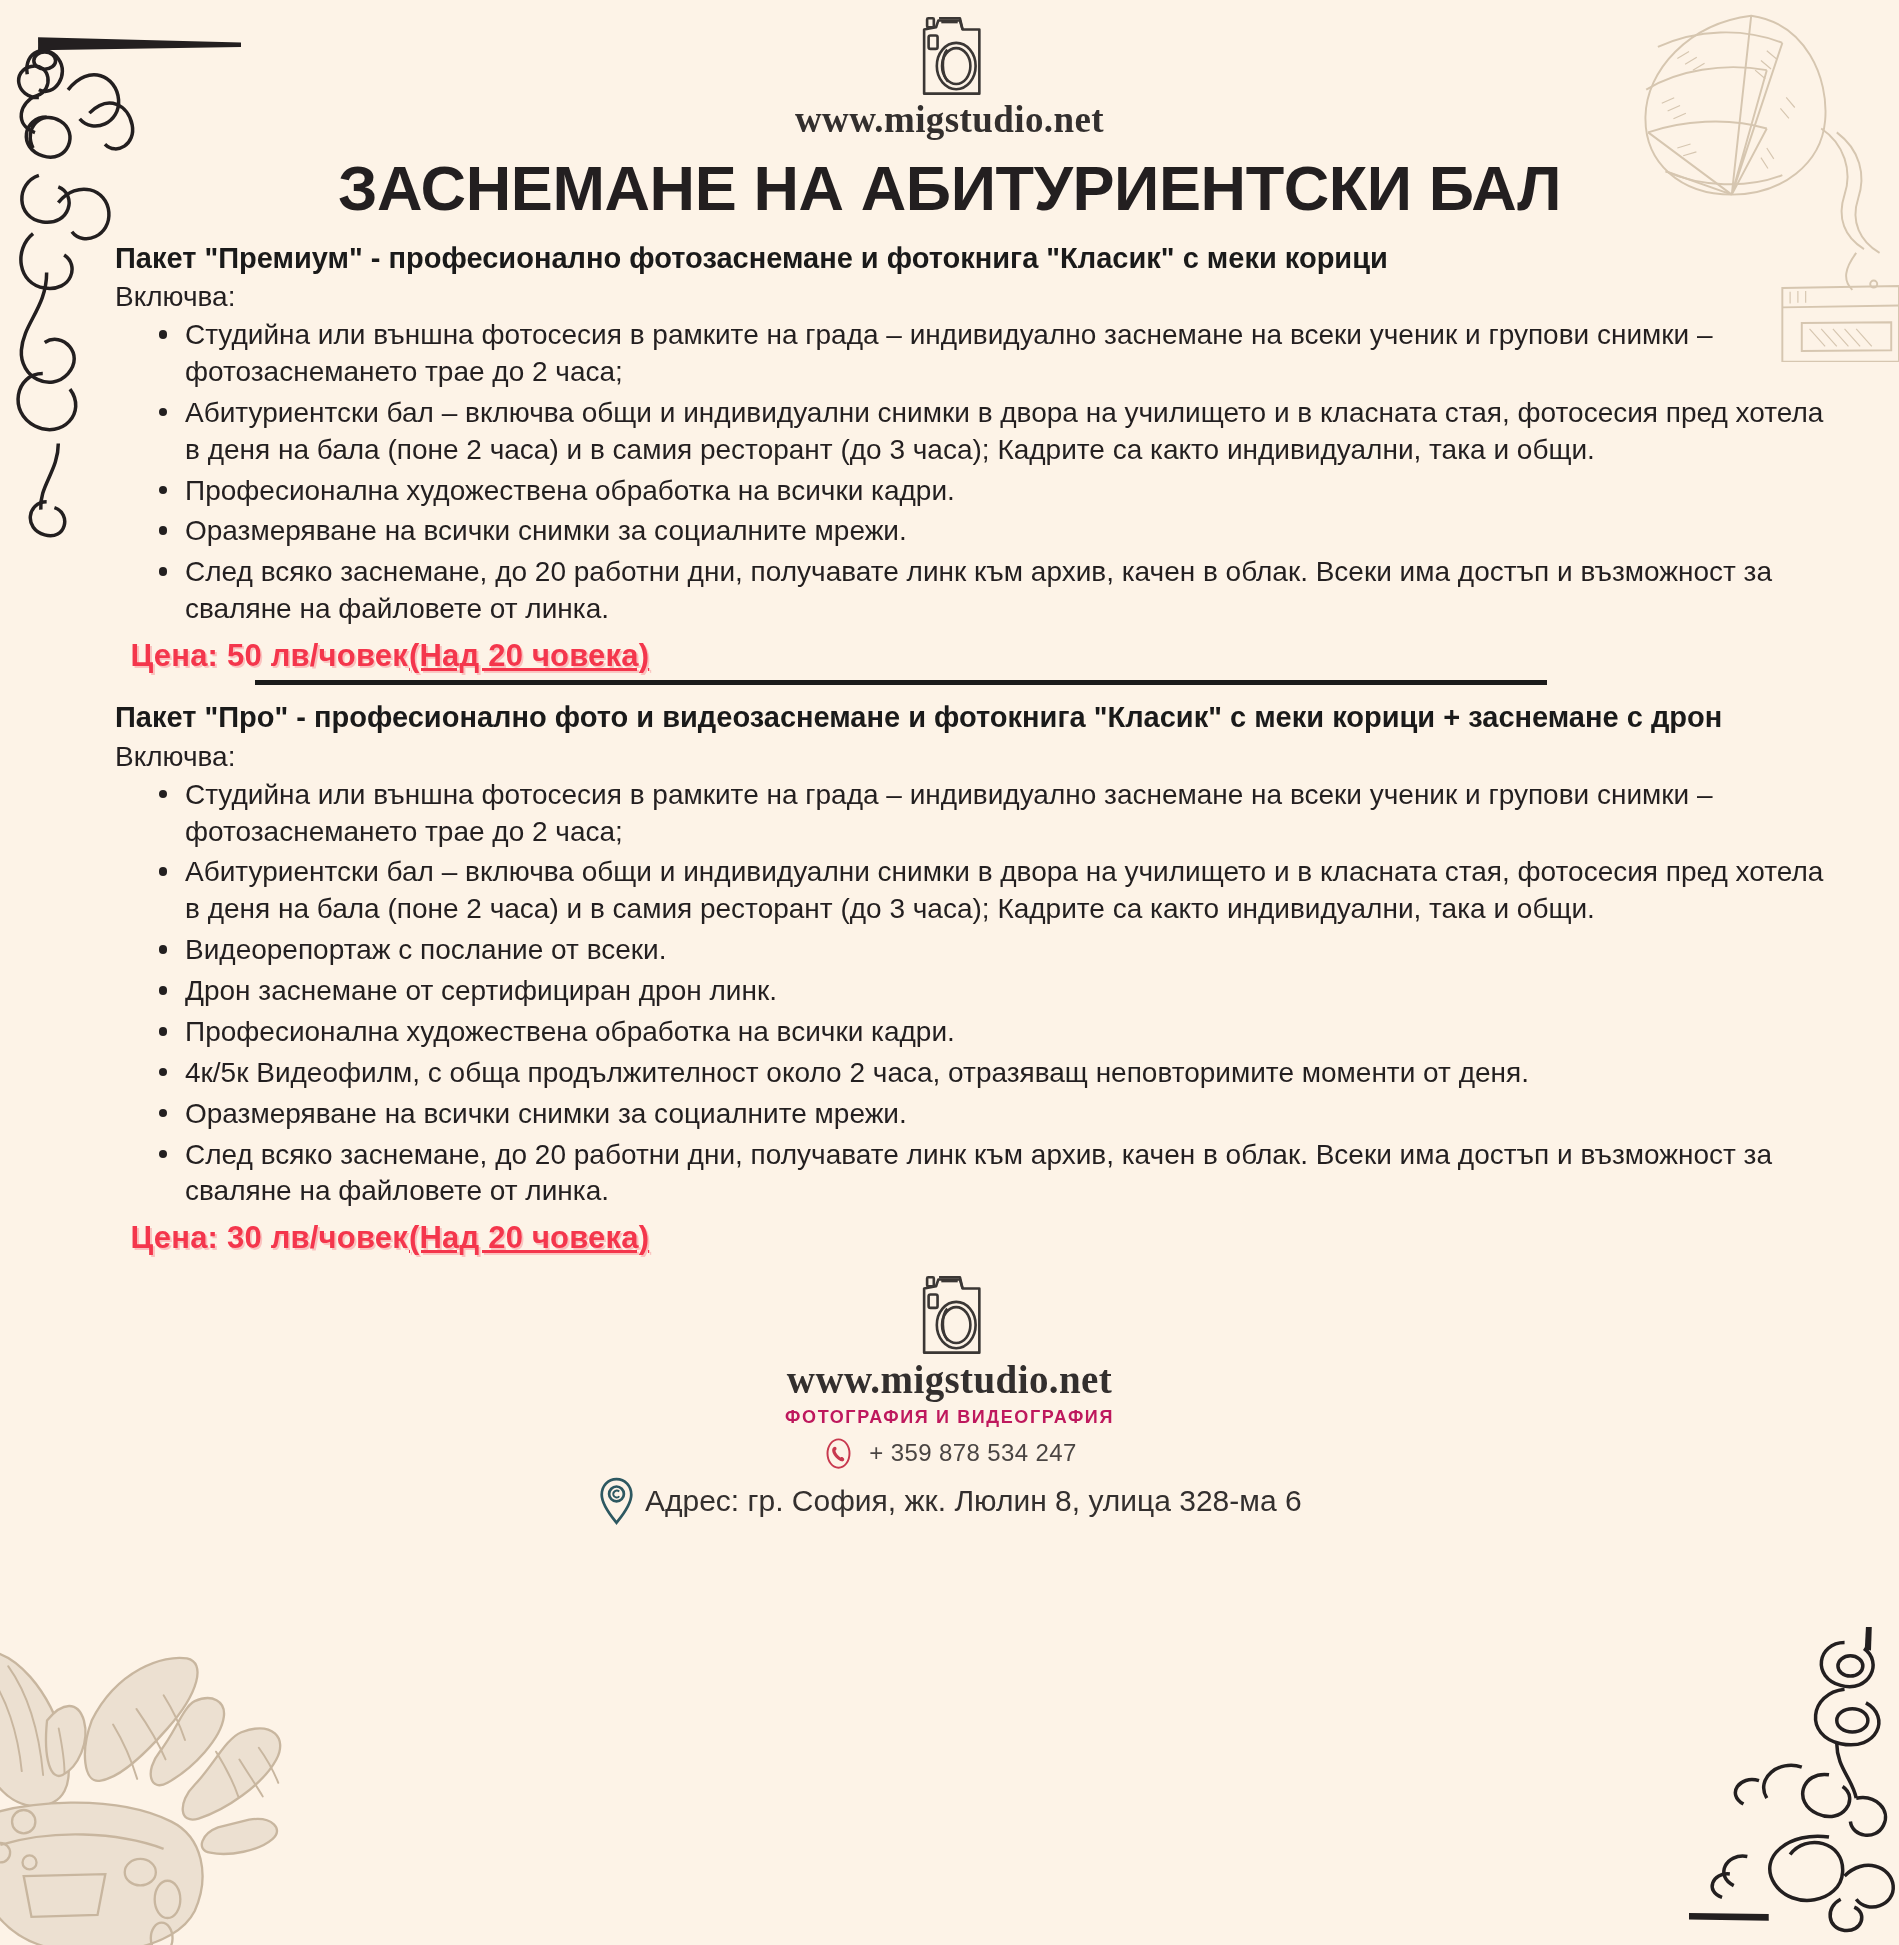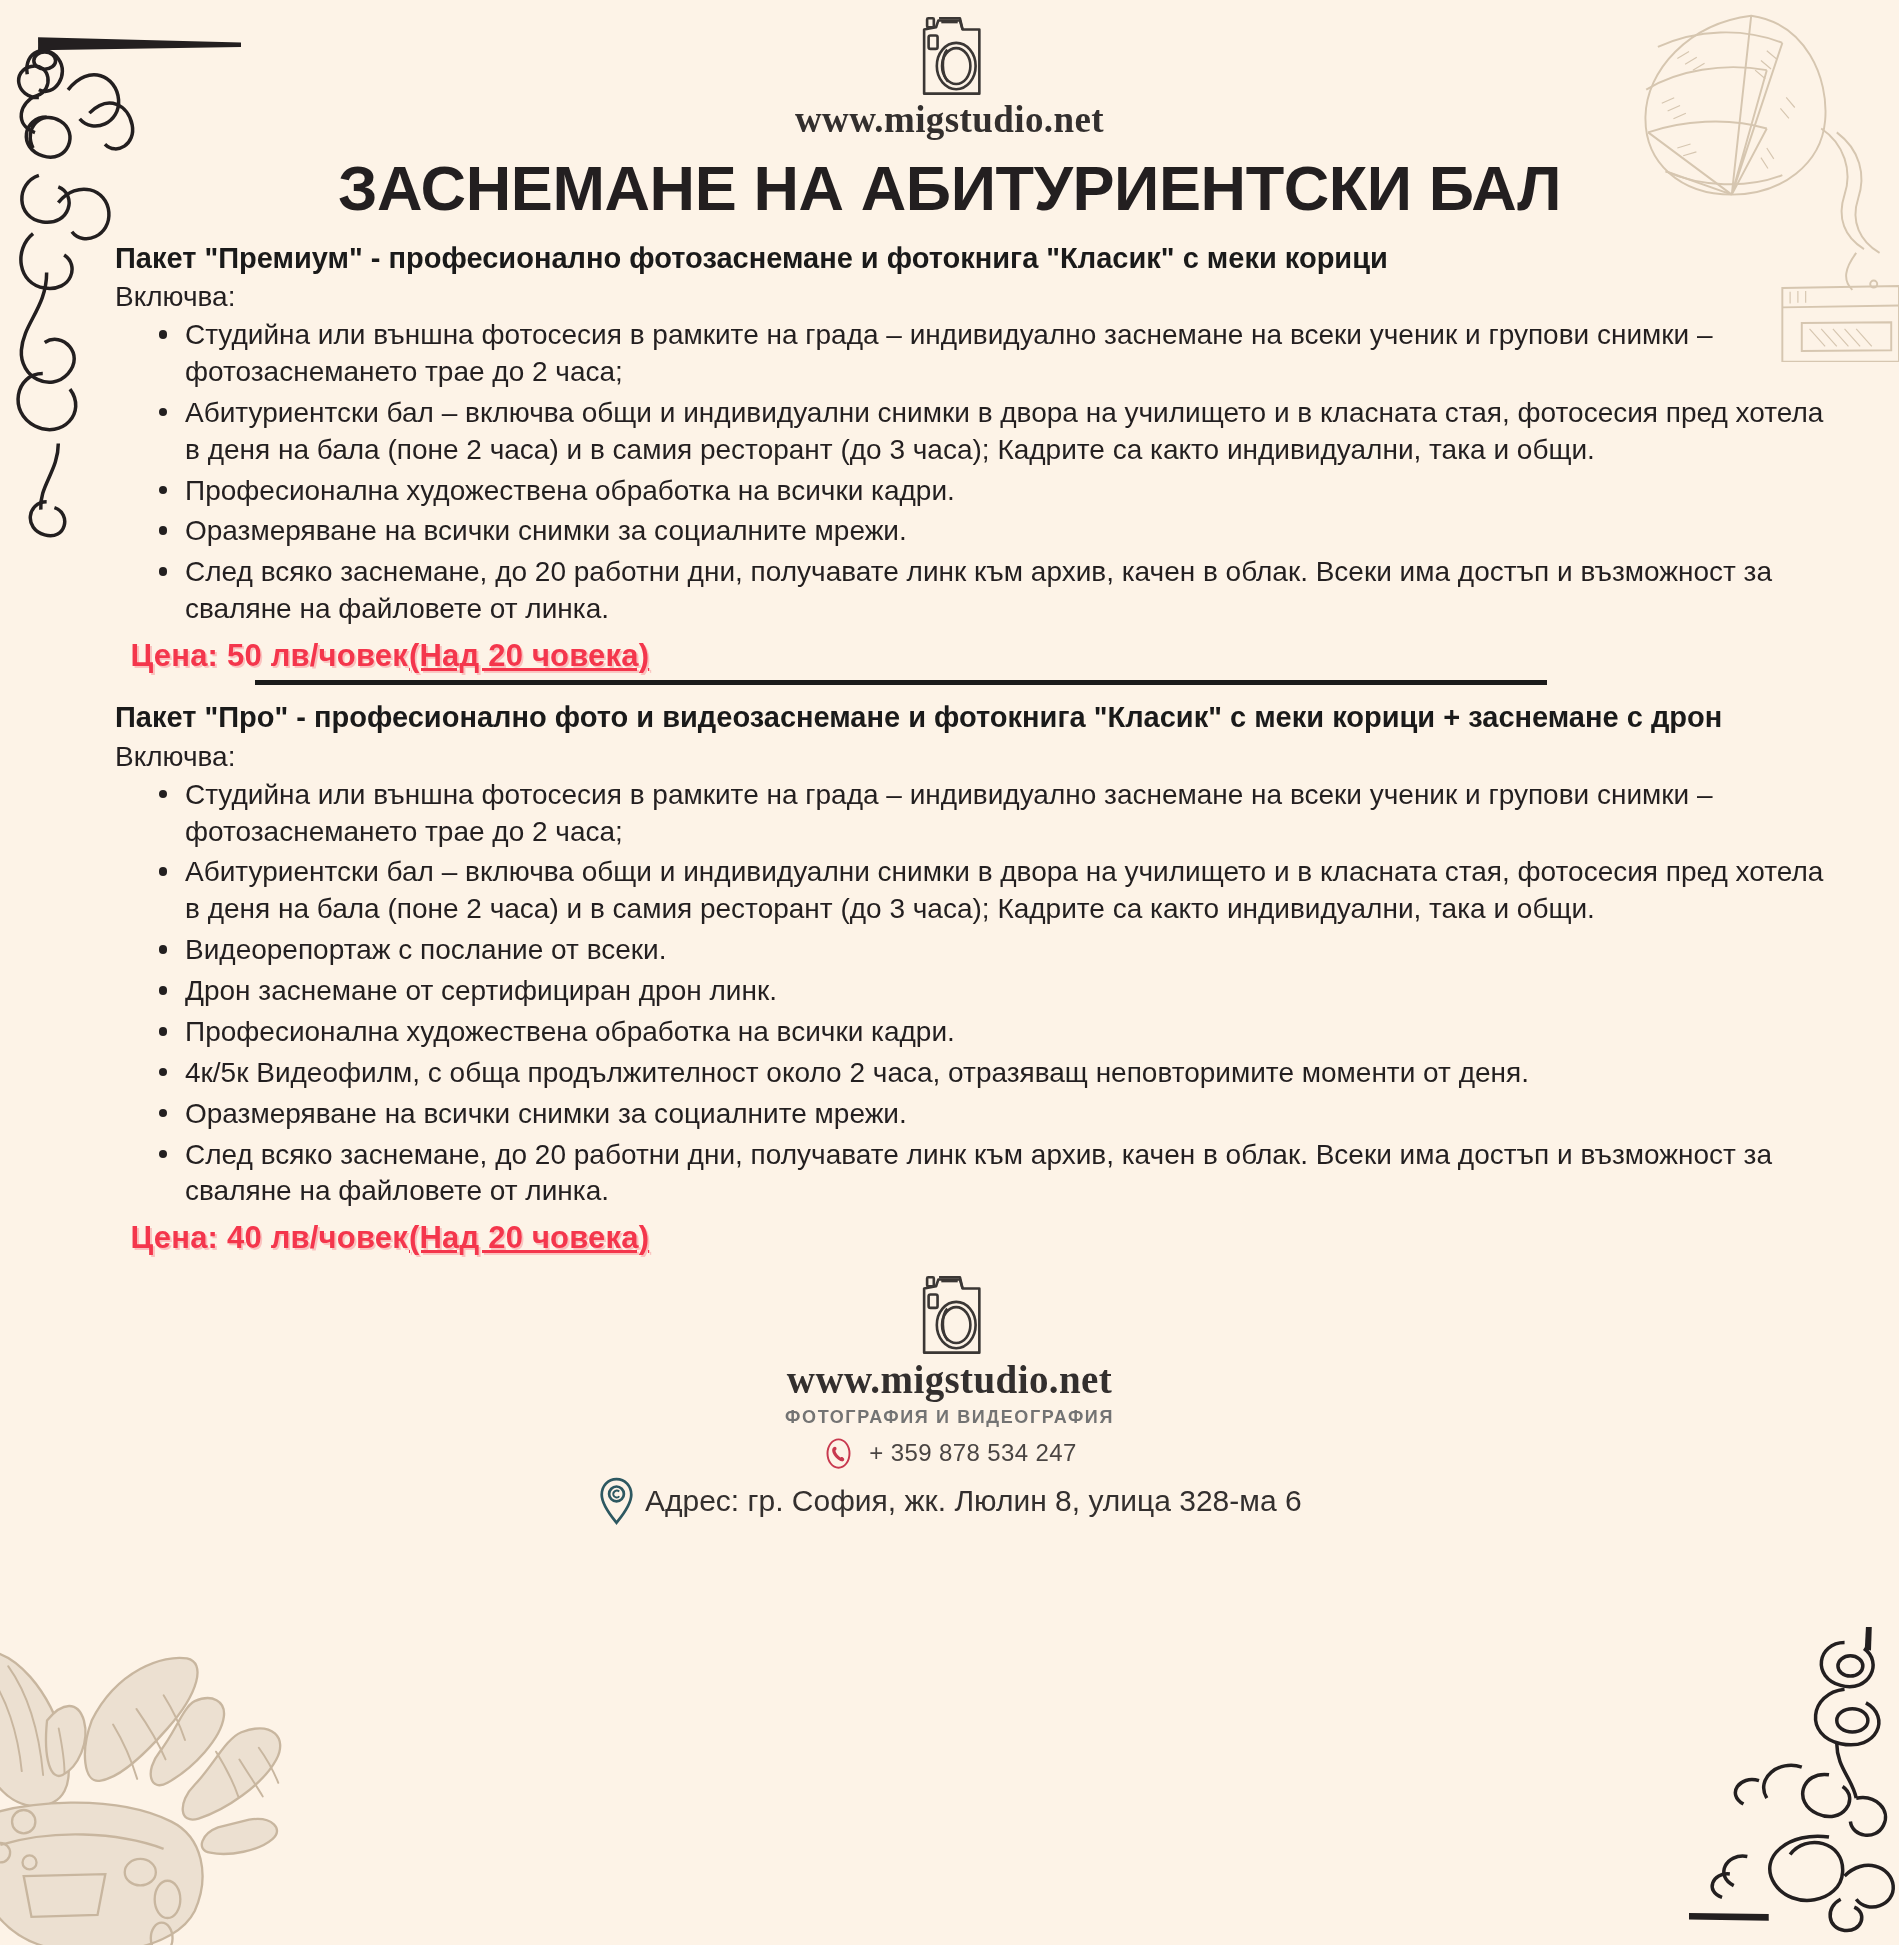--- a/index.html
+++ b/index.html
@@ -99,21 +99,21 @@
     font-weight:700;
     font-size:39px;
     letter-spacing:0.4px;
     color:#332f2e;
     margin-top:0.8px;
   }
   .tagline {
     font-size:18px;
     font-weight:700;
     letter-spacing:1.6px;
-    color:#737373;
+    color:#be185d;
     margin-top:4.7px;
   }
   .contact-row {
     display:flex;
     align-items:center;
     justify-content:center;
     gap:14px;
     margin-top:9.3px;
   }
   .contact-row .txt { font-size:24px; color:#4a4543; letter-spacing:0.4px; }
@@ -279,21 +279,21 @@
       <li>Студийна или външна фотосесия в рамките на града – индивидуално заснемане на всеки ученик и групови снимки – фотозаснемането трае до 2 часа;</li>
       <li>Абитуриентски бал – включва общи и индивидуални снимки в двора на училището и в класната стая, фотосесия пред хотела в деня на бала (поне 2 часа) и в самия ресторант (до 3 часа); Кадрите са както индивидуални, така и общи.</li>
       <li>Видеорепортаж с послание от всеки.</li>
       <li>Дрон заснемане от сертифициран дрон линк.</li>
       <li>Професионална художествена обработка на всички кадри.</li>
       <li>4к/5к Видеофилм, с обща продължителност около 2 часа, отразяващ неповторимите моменти от деня.</li>
       <li>Оразмеряване на всички снимки за социалните мрежи.</li>
       <li>След всяко заснемане, до 20 работни дни, получавате линк към архив, качен в облак. Всеки има достъп и възможност за сваляне на файловете от линка.</li>
     </ul>
     <div class="price">
-      <span>Цена: 40 лв/човек</span><span class="over">(Над 20 човека)</span>
+      <span>Цена: 30 лв/човек</span><span class="over">(Над 20 човека)</span>
     </div>
   </div>
 </div>
 
 <div class="footer">
   <svg class="cam-logo-bot" viewBox="0 0 260 234">
     <g fill="none" stroke="#3b3735" stroke-width="7" stroke-linejoin="round">
       <path d="M62 54 L62 226 L210 226 L210 54 L165 54 L158 30 L100 30 L94 48 Z"></path>
       <path d="M102 24 L158 24 L165 54"></path>
       <path d="M108 34 L152 34"></path>

